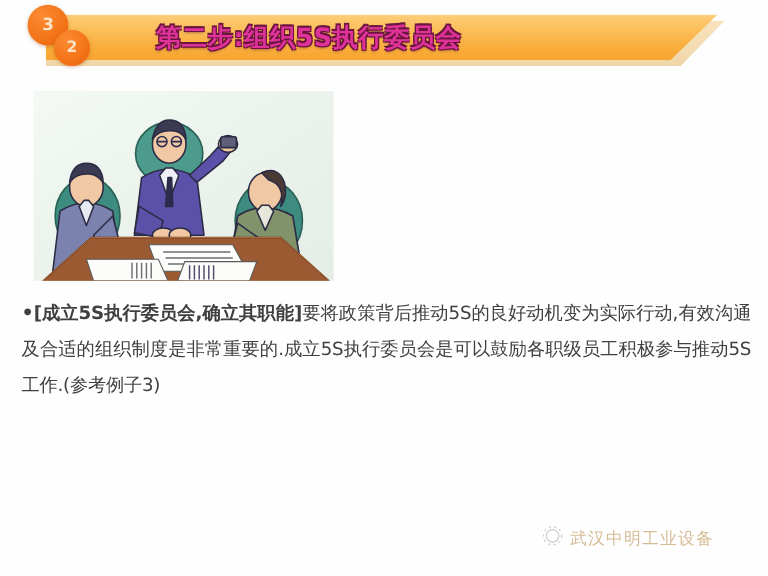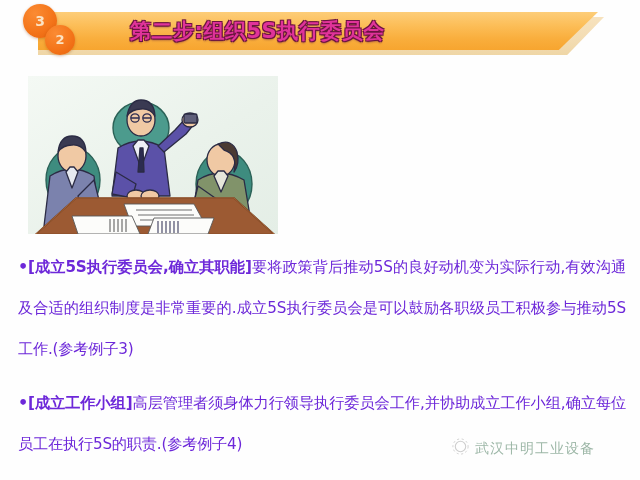--- a/index.html
+++ b/index.html
@@ -105,22 +105,22 @@
 
   
   .content {
     position: absolute;
     left: 18px;
     top: 246px;
     width: 608px;
   }
   .para {
     font-size: 15.2px;
-    line-height: 41px;
-    color: #6d28d9;
+    line-height: 30px;
+    color: #404040;
     text-align: justify;
     margin: 0 0 12px 0;
     letter-spacing: -0.2px;
   }
   .para:last-child { margin-bottom: 0; }
   .para .bullet {
     font-weight: 700;
     font-size: 16px;
   }
   .para .lead {
@@ -133,21 +133,21 @@
     left: 452px;
     top: 438px;
     display: flex;
     align-items: center;
     gap: 6px;
     opacity: 0.42;
     pointer-events: none;
   }
   .watermark-text {
     font-size: 14px;
-    color: #14532d;
+    color: #a16207;
     letter-spacing: 1px;
     white-space: nowrap;
   }
   .watermark-logo { flex: 0 0 auto; }
 </style>
 </head>
 <body>
 
 <div class="banner-wrap">
   <div class="banner-bevel"></div>
@@ -241,23 +241,20 @@
     </g>
   </svg>
 </div>
 
 <div class="content">
 
   <p class="para">
     <span class="bullet">•</span><span class="lead">[成立5S执行委员会,确立其职能]</span><span>要将政策背后推动5S的良好动机变为实际行动,有效沟通及合适的组织制度是非常重要的.成立5S执行委员会是可以鼓励各职级员工积极参与推动5S工作.(参考例子3)</span>
   </p>
 
-  <p class="para">
-    <span class="bullet">•</span><span class="lead">[成立工作小组]</span><span>高层管理者须身体力行领导执行委员会工作,并协助成立工作小组,确立每位员工在执行5S的职责.(参考例子4)</span>
-  </p>
 
 
 </div>
 
 <div class="watermark">
   <span class="watermark-logo">
     <svg width="17" height="17" viewBox="0 0 17 17">
       <circle cx="8.5" cy="8.5" r="5.2" fill="none" stroke="#8d8d8d" stroke-width="1.1"></circle>
       <circle cx="8.5" cy="8.5" r="7.6" fill="none" stroke="#8d8d8d" stroke-width="1" stroke-dasharray="2 2.6"></circle>
     </svg>

